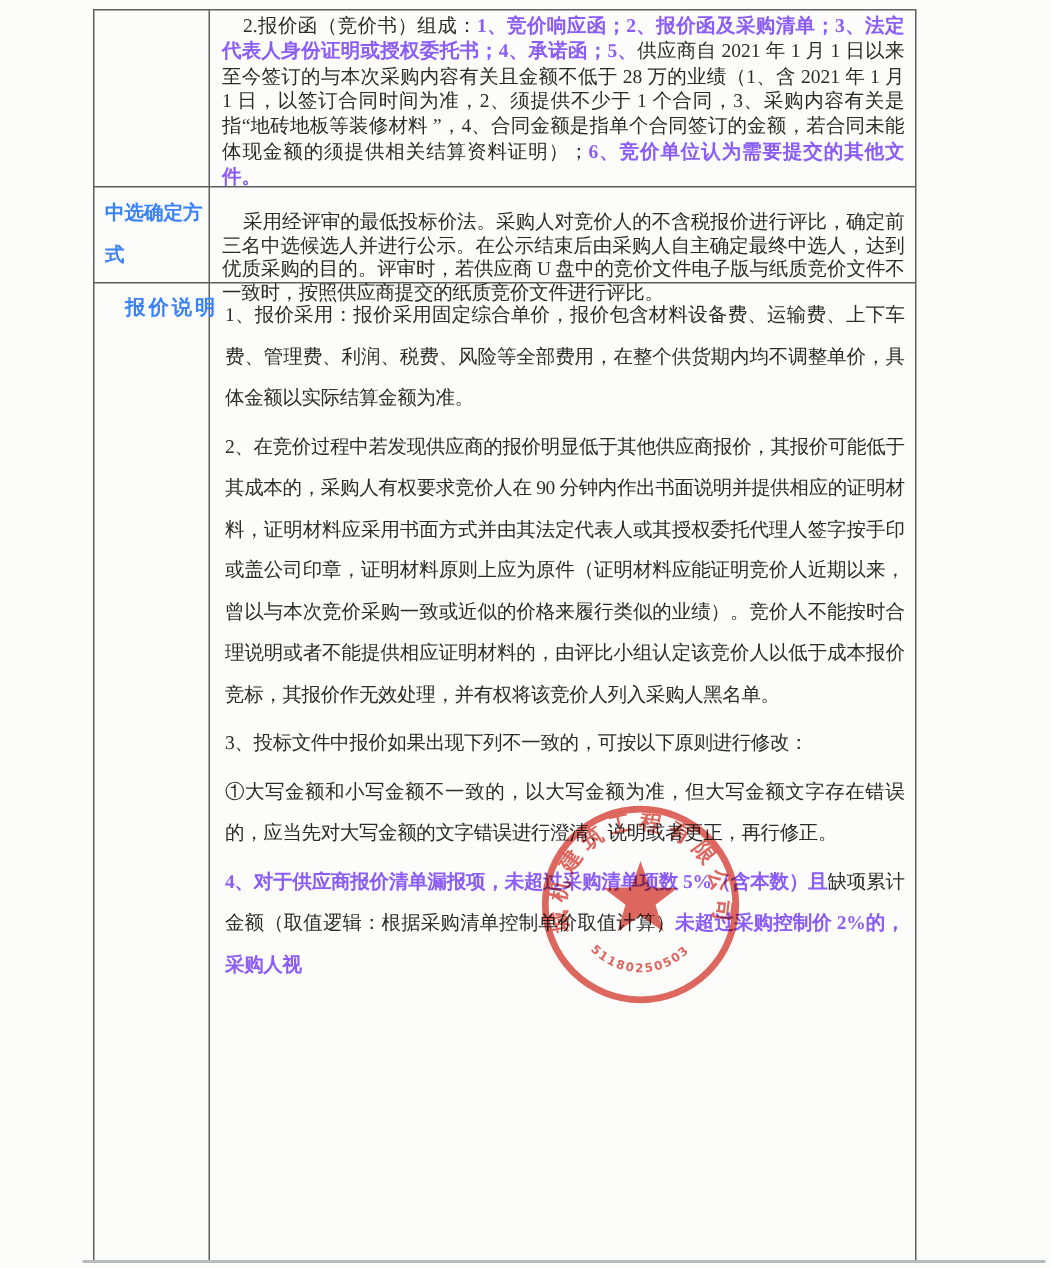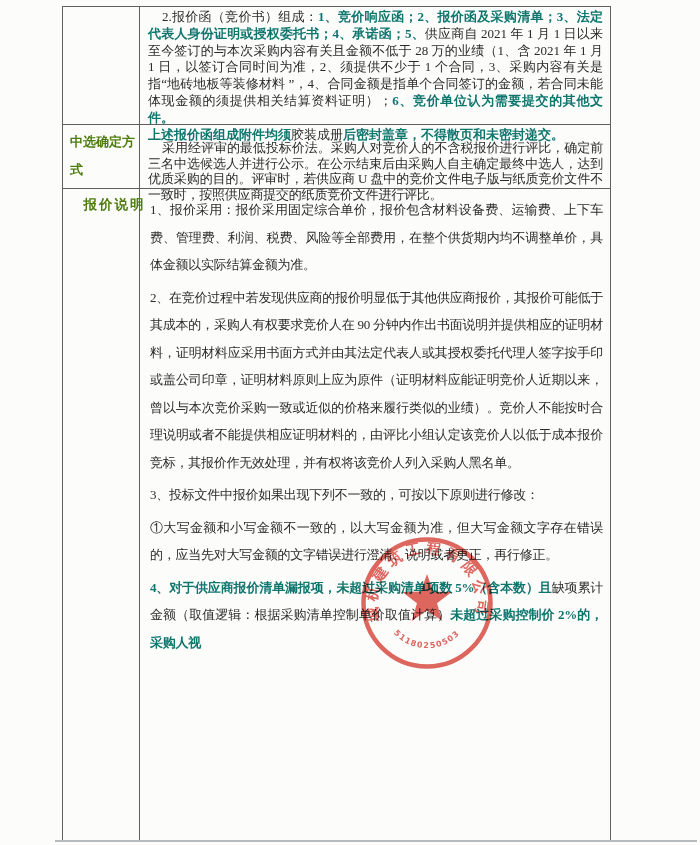--- a/index.html
+++ b/index.html
@@ -12,22 +12,22 @@
     font-family:"Liberation Serif","DejaVu Serif",serif;
     color:#2b2b2b;
   }
   .vline,.hline{position:absolute;background:#5f5f5f;}
   .vline{width:1px;}
   .hline{height:1px;}
   .page-edge{position:absolute;background:#a9afb2;opacity:.85;}
   .cell{position:absolute;box-sizing:border-box;}
   .cell p{margin:0;text-align:justify;}
   .indent{text-indent:14px;}
-  .bold{font-weight:bold;color:#0f766e;}
-  .hdr{font-weight:bold;color:#4d7c0f;}
+  .bold{font-weight:bold;color:#8b5cf6;}
+  .hdr{font-weight:bold;color:#3b82f6;}
   .r1{
     left:139px;top:7px;width:471px;height:117px;
     padding:2px 7px 0 9px;
     font-size:13px;line-height:16.8px;
   }
   .r2h{
     left:62px;top:124px;width:77px;height:64px;
     display:flex;align-items:center;
     padding-left:8px;
     font-size:13px;line-height:28px;
@@ -63,21 +63,20 @@
   <div class="vline" style="left:62px;top:6px;height:834px;"></div>
   <div class="vline" style="left:139px;top:6px;height:834px;"></div>
   <div class="vline" style="left:610px;top:6px;height:834px;"></div>
   <div class="hline" style="left:62px;top:6px;width:548px;"></div>
   <div class="hline" style="left:62px;top:124px;width:548px;"></div>
   <div class="hline" style="left:62px;top:188px;width:548px;"></div>
   <div class="page-edge" style="left:55px;top:840px;width:642px;height:2px;"></div>
 
   <div class="cell r1">
       <p class="indent"><span>2.报价函（竞价书）组成：</span><span class="bold">1、竞价响应函；2、报价函及采购清单；3、法定代表人身份证明或授权委托书；4、承诺函；5、</span><span>供应商自 2021 年 1 月 1 日以来至今签订的与本次采购内容有关且金额不低于 28 万的业绩（1、含 2021 年 1 月 1 日，以签订合同时间为准，2、须提供不少于 1 个合同，3、采购内容有关是指“地砖地板等装修材料 ”，4、合同金额是指单个合同签订的金额，若合同未能体现金额的须提供相关结算资料证明）；</span><span class="bold">6、竞价单位认为需要提交的其他文件。</span></p>
-      <p><span class="bold">上述报价函组成附件均须</span><span>胶装成册</span><span class="bold">后密封盖章，不得散页和未密封递交。</span></p>
     </div>
 
   <div class="cell r2h hdr">
     <span>中选确定方式</span>
   </div>
   <div class="cell r2">
       <p class="indent"><span>采用经评审的最低投标价法。采购人对竞价人的不含税报价进行评比，确定前三名中选候选人并进行公示。在公示结束后由采购人自主确定最终中选人，达到优质采购的目的。评审时，若供应商 U 盘中的竞价文件电子版与纸质竞价文件不一致时，按照供应商提交的纸质竞价文件进行评比。</span></p>
     </div>
 
   <div class="cell r3h hdr">

